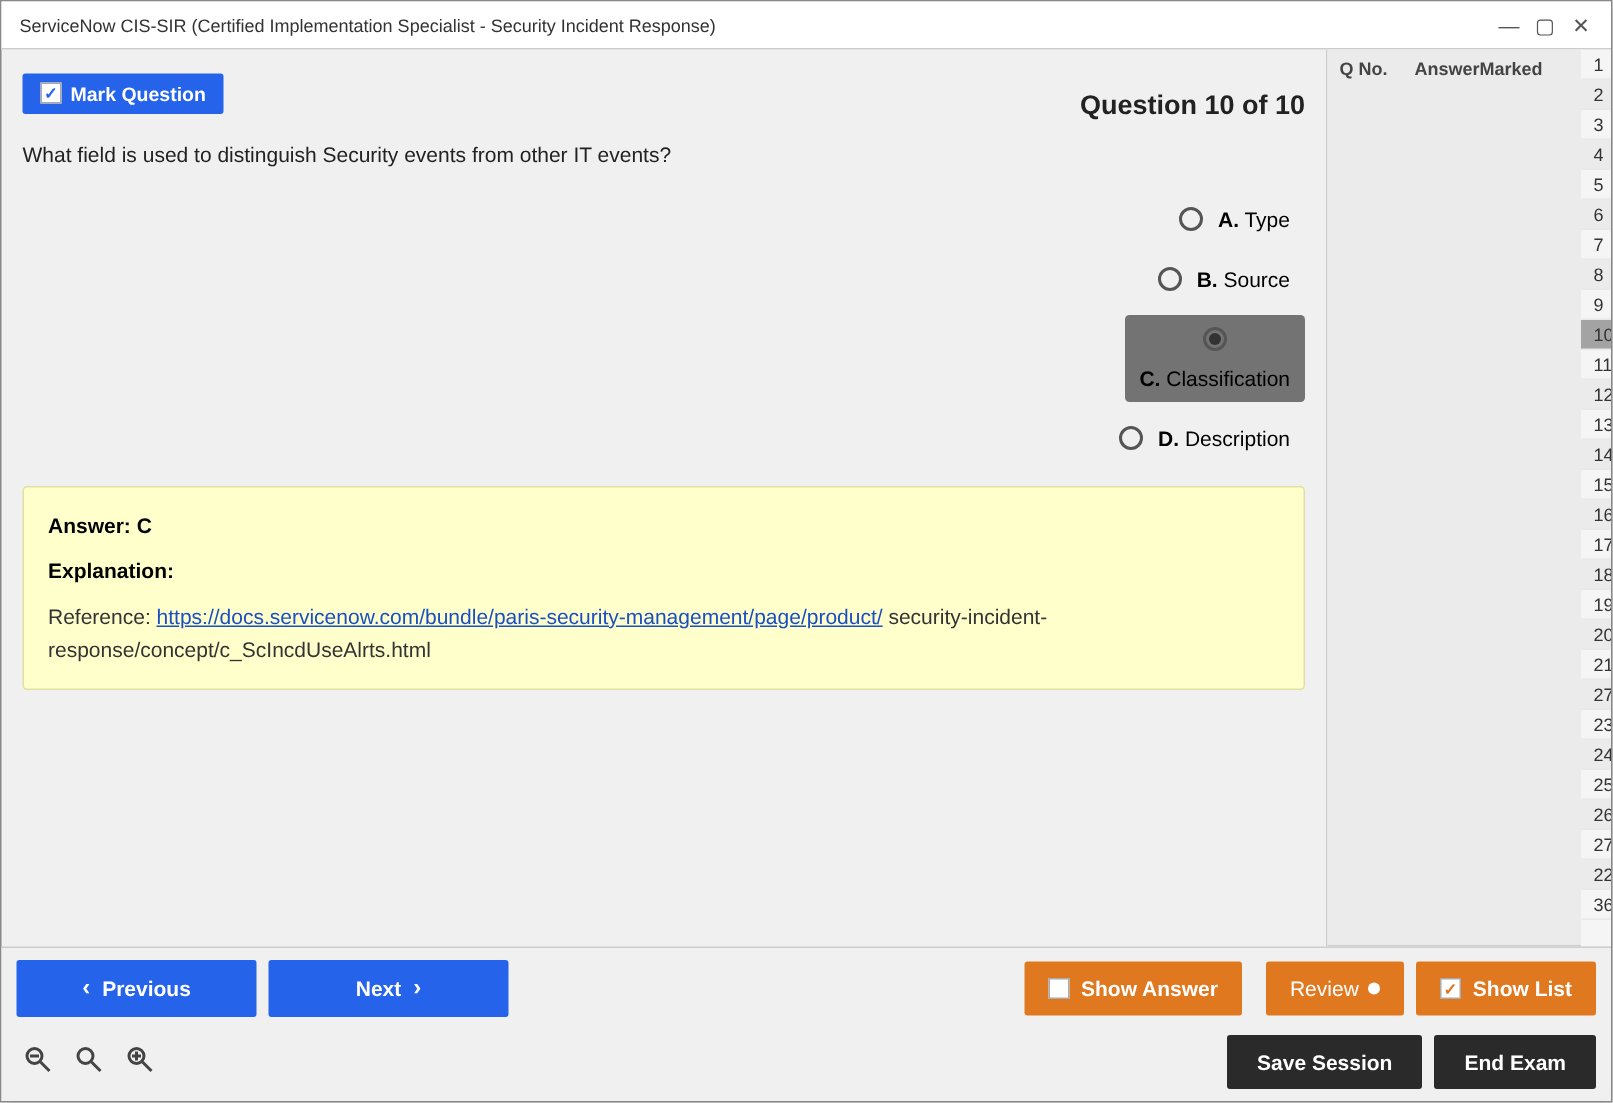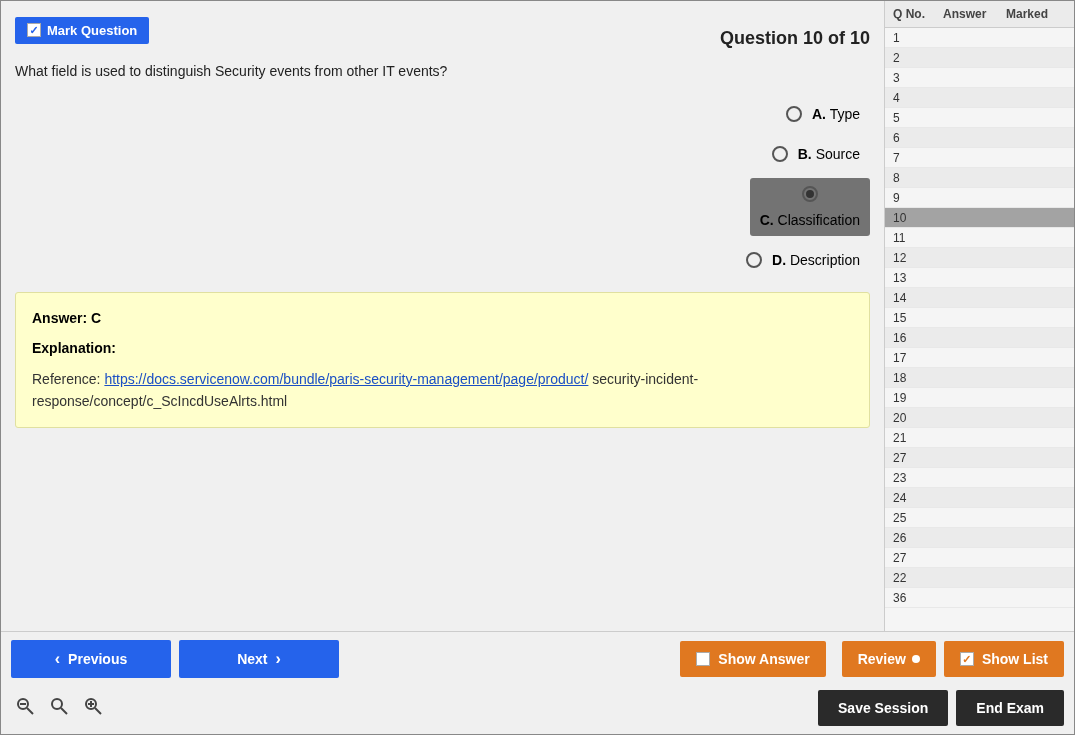--- a/index.html
+++ b/index.html
@@ -161,21 +161,20 @@
       color: #333;
     }
     .answer-box a {
       color: #1a4fc4;
       text-decoration: underline;
     }
     .sidebar {
       width: 190px;
       border-left: 1px solid #ccc;
       display: flex;
-      flex-direction: column;
       background: #f5f5f5;
     }
     .sidebar-header {
       display: grid;
       grid-template-columns: 50px 1fr 60px;
       padding: 6px 8px;
       border-bottom: 1px solid #ccc;
       font-size: 12px;
       font-weight: bold;
       color: #444;
@@ -259,21 +258,21 @@
       background: #fff;
       border: 1px solid #aaa;
       flex-shrink: 0;
     }
     .review-btn {
       background: #e07820;
       color: #fff;
       border: none;
       padding: 10px 16px;
       font-size: 14px;
-      font-weight: bold;
+      font-weight: normal;
       cursor: pointer;
       border-radius: 2px;
       display: flex;
       align-items: center;
       gap: 6px;
     }
     .show-list-btn {
       background: #e07820;
       color: #fff;
       border: none;
@@ -335,20 +334,28 @@
       background: #fff;
       border-radius: 50%;
       display: inline-block;
     }
   </style>
 </head>
 <body>
 
 <div class="window">
 
+  <div class="title-bar">
+    <span class="title-bar-text">ServiceNow CIS-SIR (Certified Implementation Specialist - Security Incident Response)</span>
+    <div class="title-bar-controls">
+      <button class="title-bar-btn">—</button>
+      <button class="title-bar-btn">▢</button>
+      <button class="title-bar-btn">✕</button>
+    </div>
+  </div>
 
   <div class="content-area">
 
     <div class="main-panel">
 
       <div class="header-row">
         <button class="mark-btn">
           <div class="mark-btn-icon">
             <span style="color:#2563eb;font-size:11px;font-weight:bold;">✓</span>
           </div>

